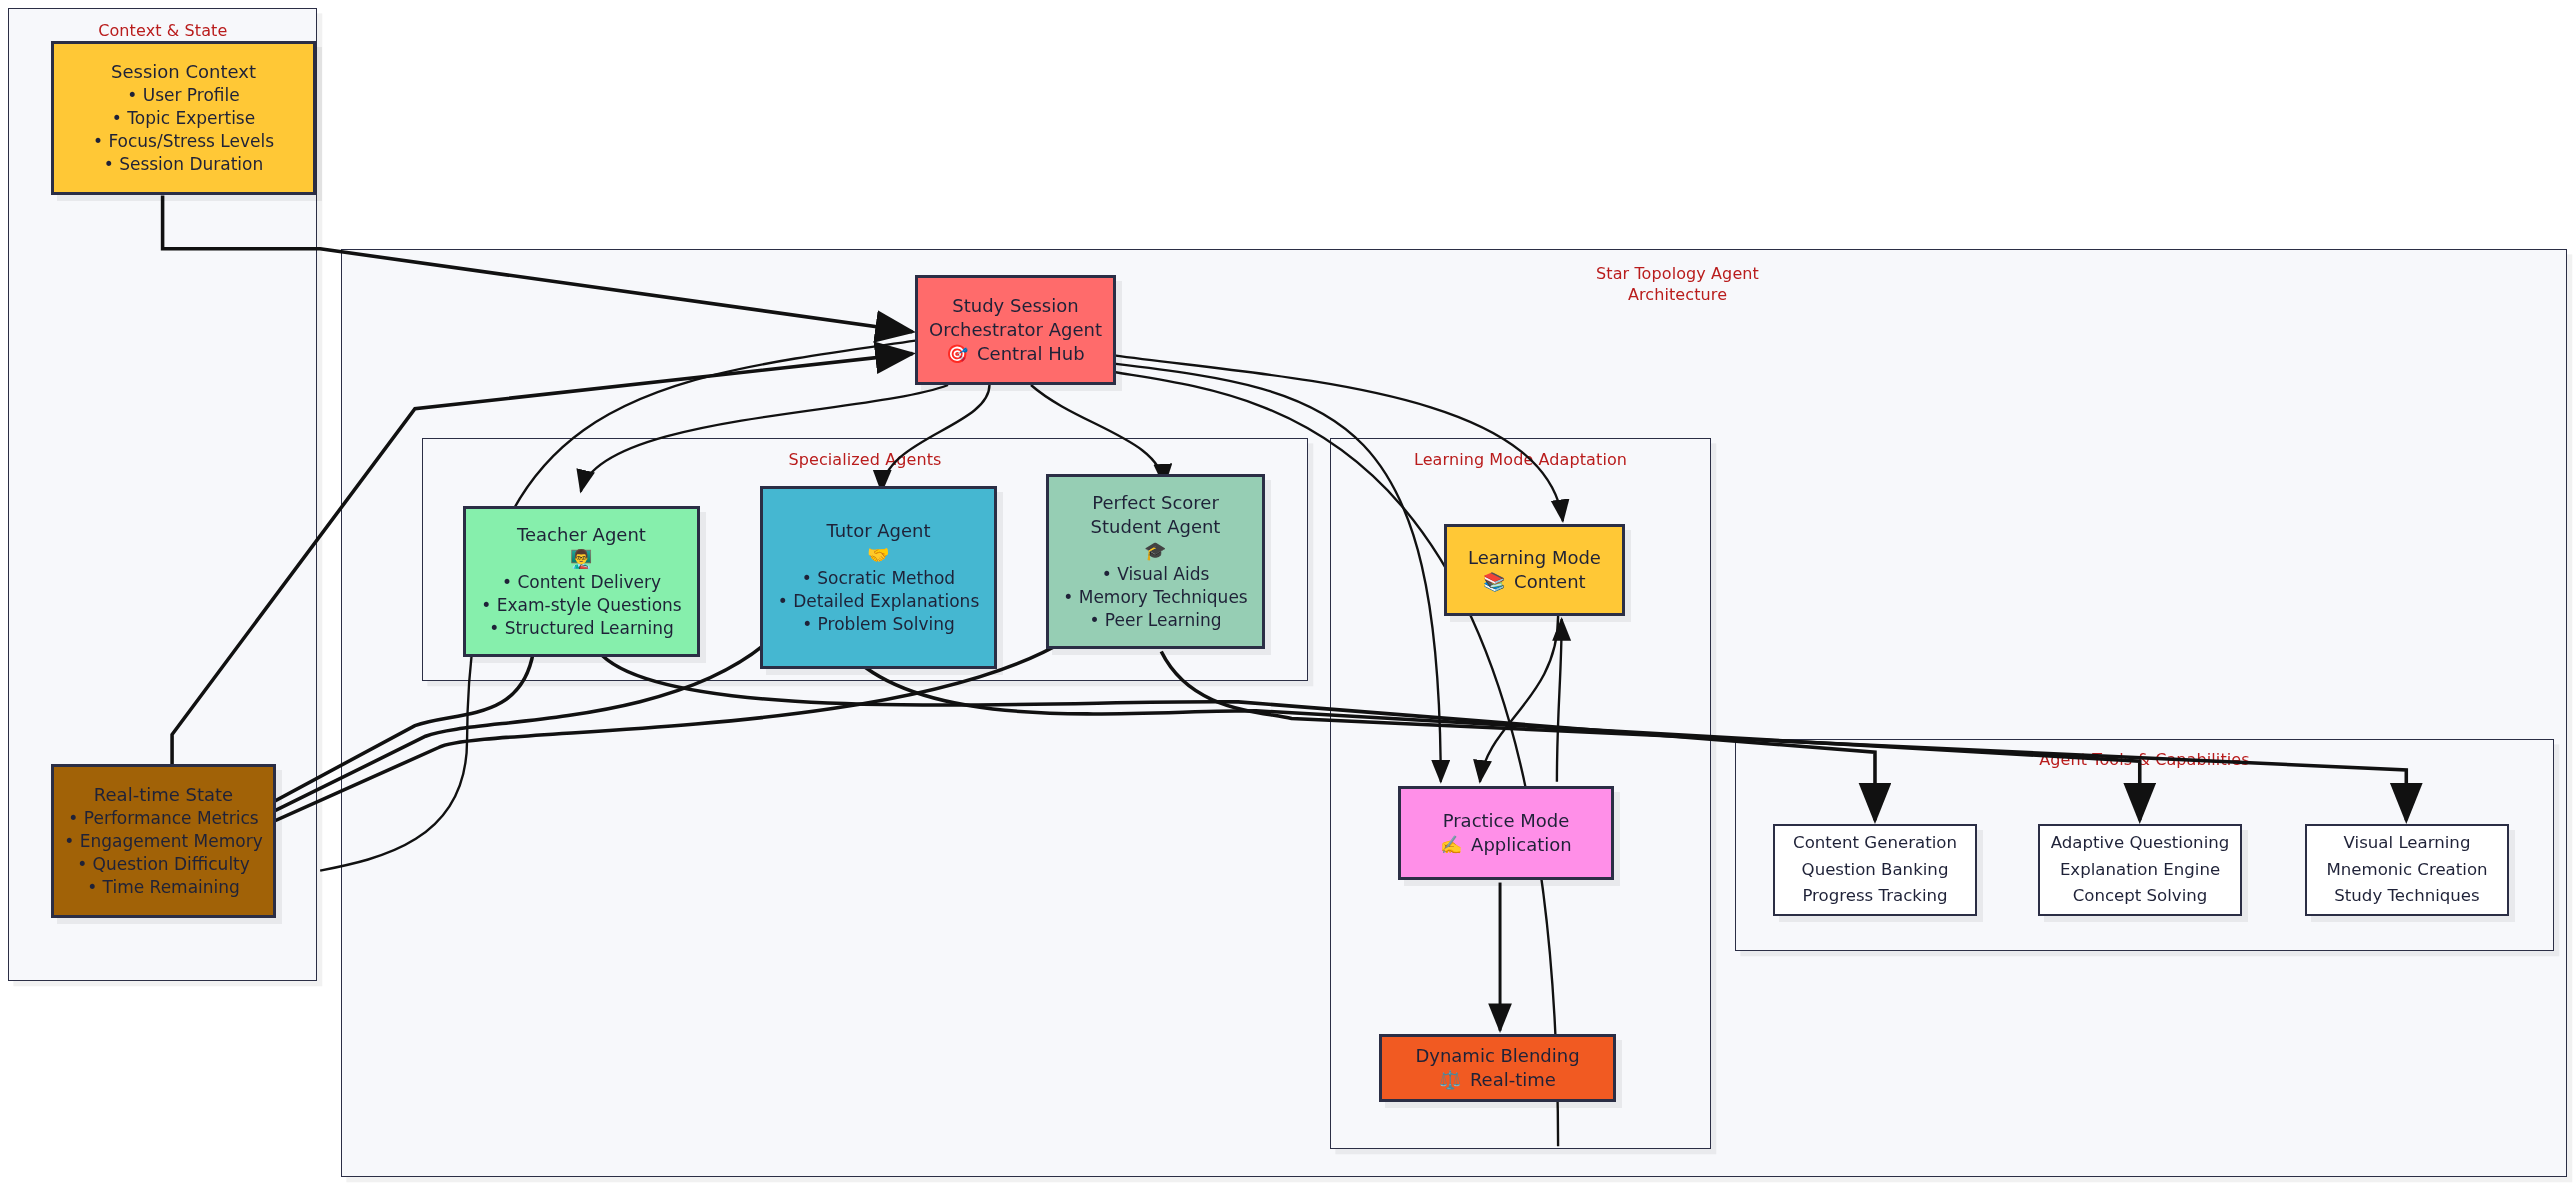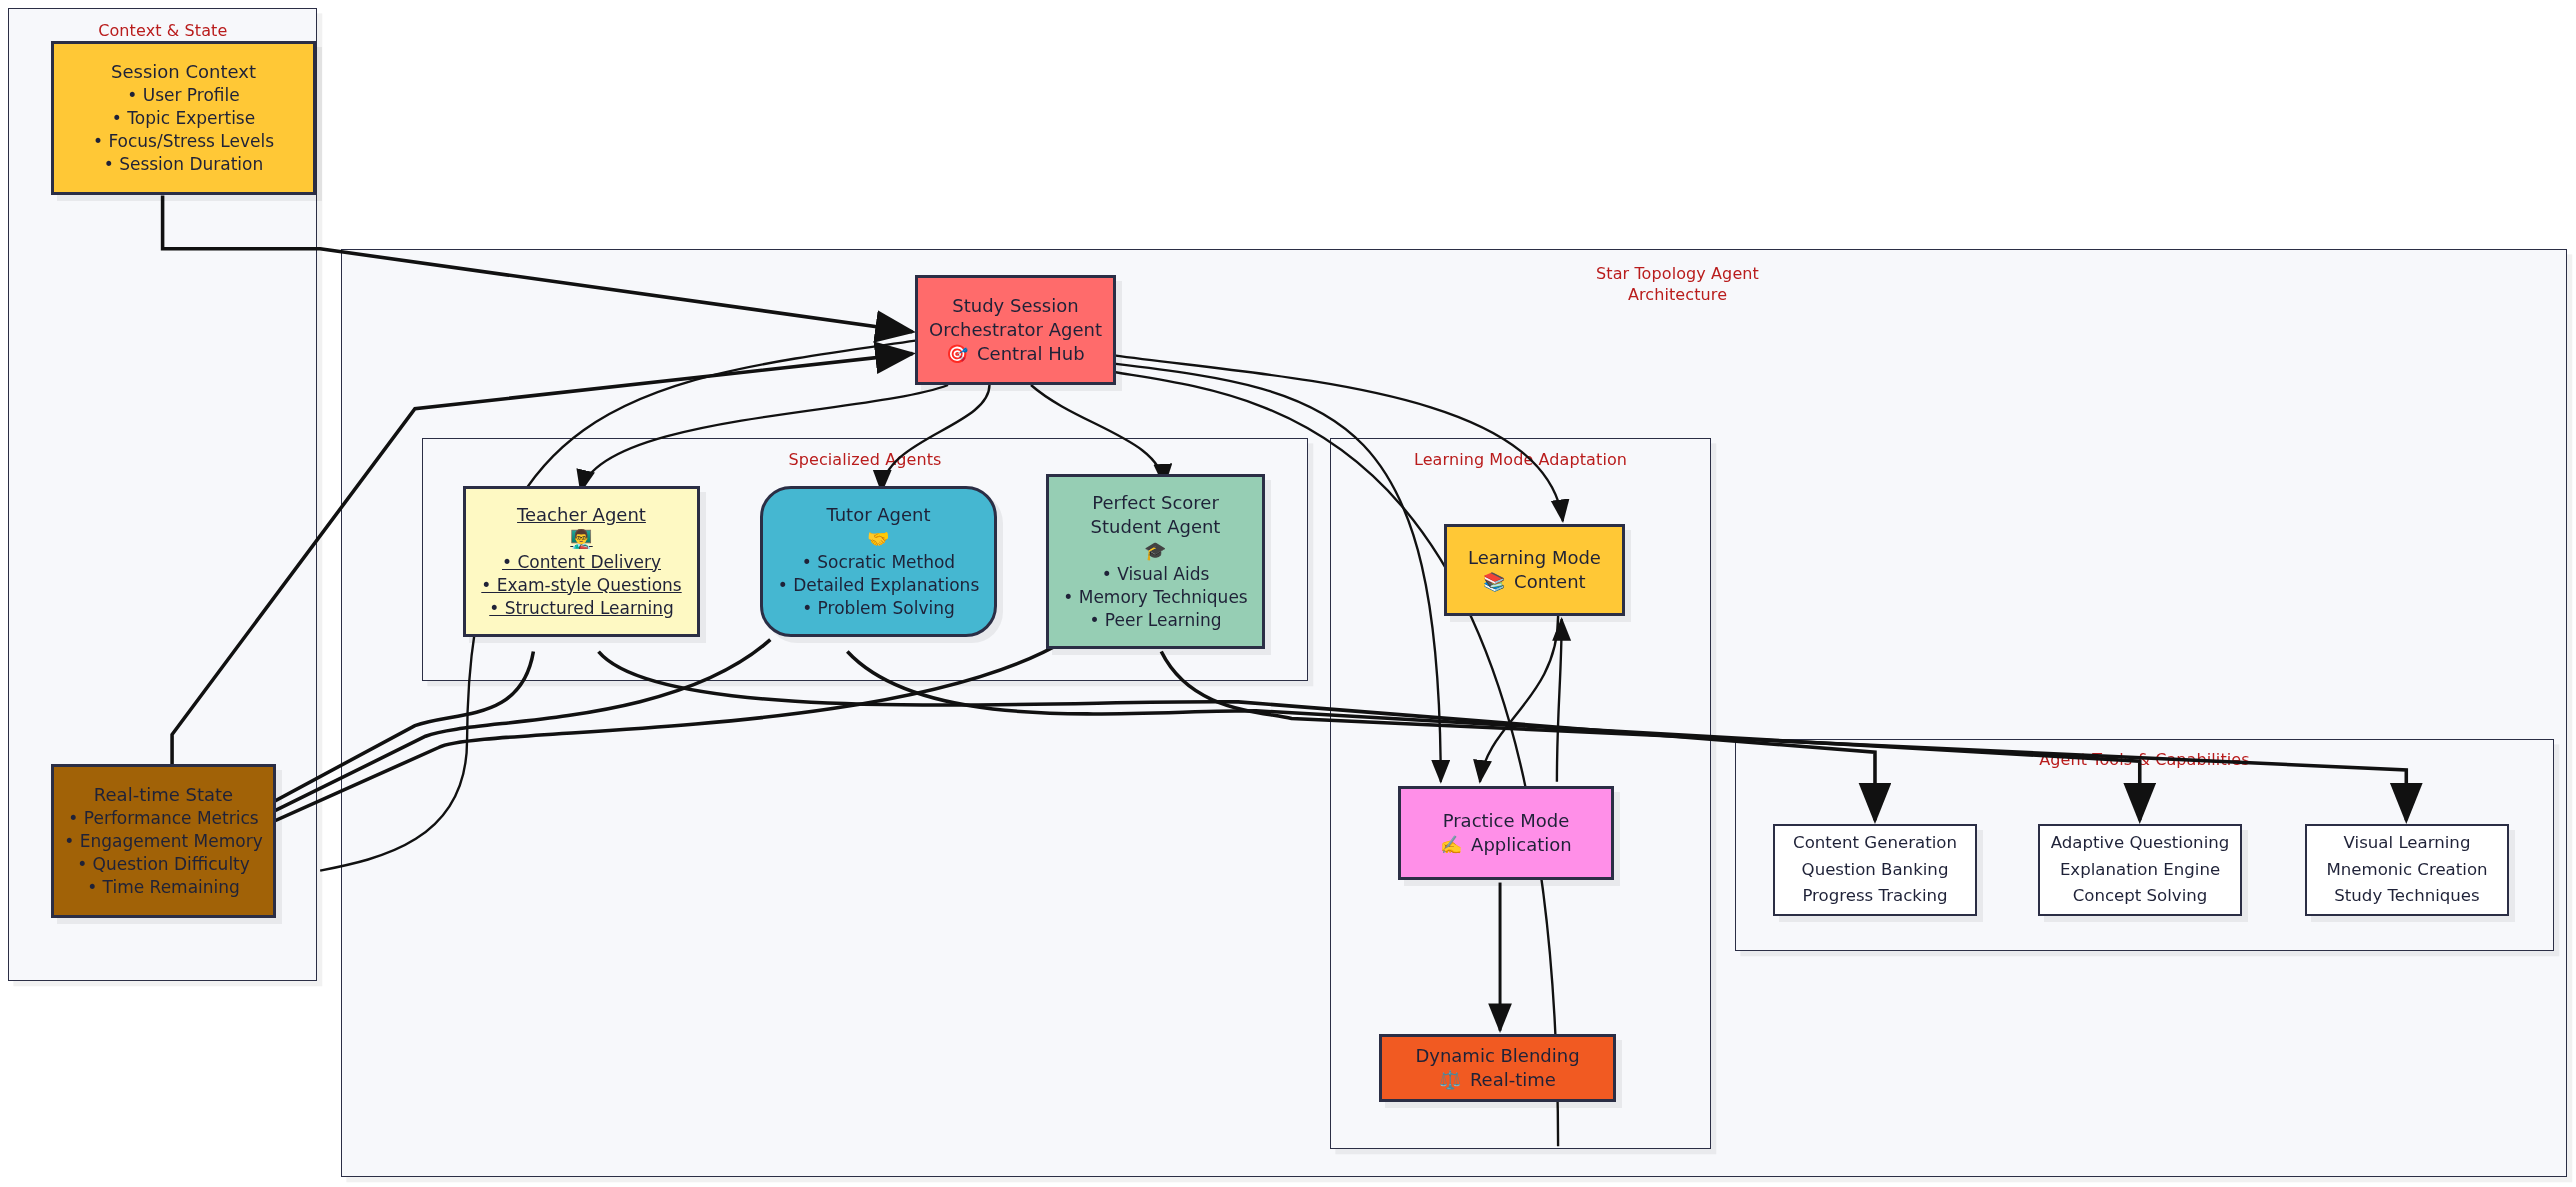--- a/index.html
+++ b/index.html
@@ -116,29 +116,29 @@
 
   <div class="node" style="left:915px;top:275px;width:201px;height:110px;background:#ff6b6b;">
     <div class="ttl">Study Session
 Orchestrator Agent</div>
     <div class="row">
       <span class="emoji">🎯</span>
       <span>Central Hub</span>
     </div>
   </div>
 
-  <div class="node" style="left:463px;top:486px;width:237px;height:151px;background:#fef9c3;text-decoration:underline;">
+  <div class="node" style="left:463px;top:506px;width:237px;height:151px;background:#86efac;">
     <div class="ttl">Teacher Agent</div>
     <div class="emoji">👨‍🏫</div>
     <div class="li">• Content Delivery</div>
     <div class="li">• Exam-style Questions</div>
     <div class="li">• Structured Learning</div>
   </div>
 
-  <div class="node" style="left:760px;top:486px;width:237px;height:151px;background:#45b7d1;border-radius:31px;">
+  <div class="node" style="left:760px;top:486px;width:237px;height:183px;background:#45b7d1;">
     <div class="ttl">Tutor Agent</div>
     <div class="emoji">🤝</div>
     <div class="li">• Socratic Method</div>
     <div class="li">• Detailed Explanations</div>
     <div class="li">• Problem Solving</div>
   </div>
 
   <div class="node" style="left:1046px;top:474px;width:219px;height:175px;background:#96ceb4;">
     <div class="ttl">Perfect Scorer
 Student Agent</div>

